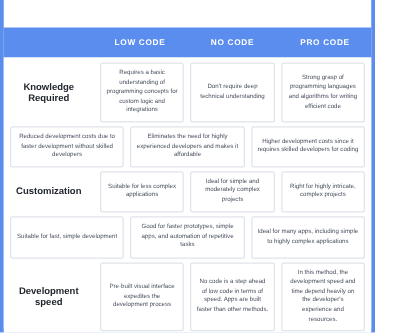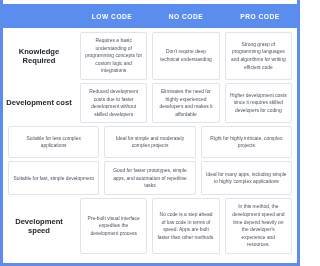--- a/index.html
+++ b/index.html
@@ -15,21 +15,21 @@
   }
   .frame {
     position: relative;
     width: 300px;
     height: 266px;
     box-sizing: border-box;
     background: #ffffff;
     border-left: 3px solid #5b8def;
     border-right: 3px solid #5b8def;
     border-bottom: 3px solid #5b8def;
-    padding-top: 4px;
+    padding-top: 22px;
   }
   .header-band {
     display: flex;
     align-items: center;
     background: #5b8def;
     height: 24px;
     width: 100%;
     box-sizing: border-box;
   }
   .header-label-cell {
@@ -115,33 +115,33 @@
       </div>
       <div class="cell">
         <span class="cell-text">Don't require deep technical understanding</span>
       </div>
       <div class="cell">
         <span class="cell-text">Strong grasp of programming languages and algorithms for writing efficient code</span>
       </div>
     </div>
 
     <div class="row r-cost">
-      <div class="row-label">Development cost</div>
       <div class="cell">
         <span class="cell-text">Reduced development costs due to faster development without skilled developers</span>
       </div>
       <div class="cell">
         <span class="cell-text">Eliminates the need for highly experienced developers and makes it affordable</span>
       </div>
       <div class="cell">
         <span class="cell-text">Higher development costs since it requires skilled developers for coding</span>
       </div>
     </div>
 
     <div class="row r-custom">
+      <div class="row-label">Customization</div>
       <div class="cell">
         <span class="cell-text">Suitable for less complex applications</span>
       </div>
       <div class="cell">
         <span class="cell-text">Ideal for simple and moderately complex projects</span>
       </div>
       <div class="cell">
         <span class="cell-text">Right for highly intricate, complex projects</span>
       </div>
     </div>

